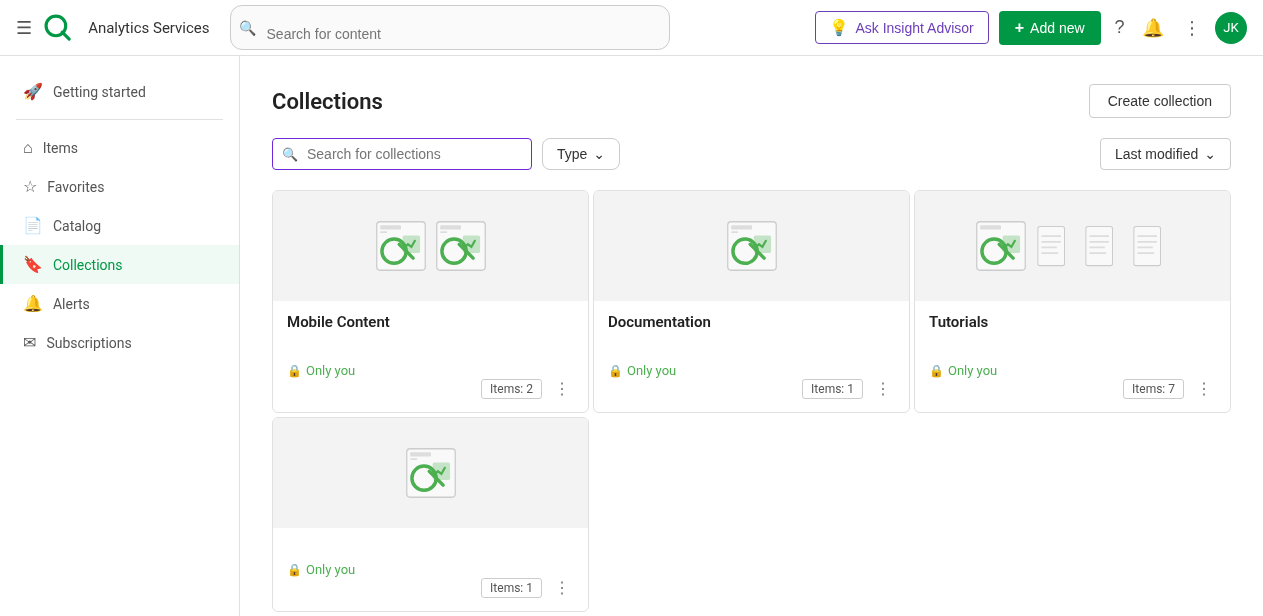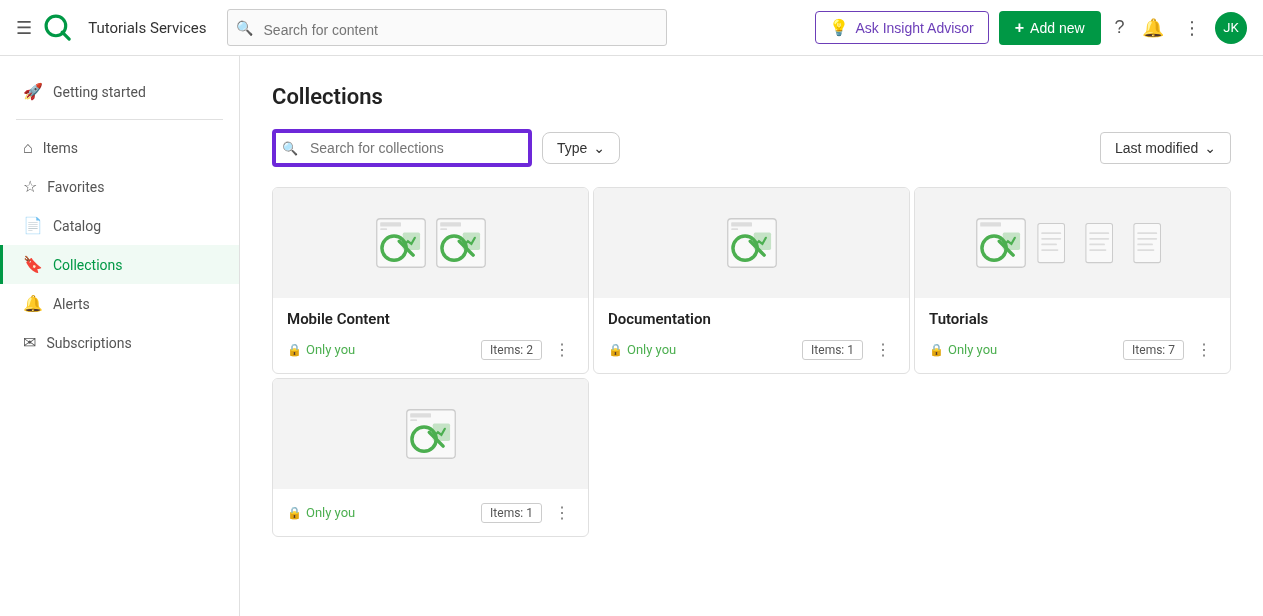--- a/index.html
+++ b/index.html
@@ -11,21 +11,21 @@
       gap: 12px; position: fixed; top: 0; left: 0; right: 0; background: #fff; z-index: 100;
     }
     .hamburger-icon { font-size: 18px; cursor: pointer; color: #555; flex-shrink: 0; }
     .qlik-logo { display: flex; align-items: center; flex-shrink: 0; cursor: pointer; }
     .qlik-logo svg { height: 28px; }
     .app-name { font-size: 15px; color: #333; margin-left: 4px; flex-shrink: 0; }
     .topnav-search {
       flex: 1; max-width: 440px; position: relative; margin-left: 8px;
     }
     .topnav-search input {
-      width: 100%; padding: 12px 12px 7px 36px; border: 1px solid #ccc; border-radius: 3px;
+      width: 100%; padding: 20px 12px 7px 36px; border: 1px solid #ccc; border-radius: 12px;
       font-size: 14px; color: #555; outline: none; background: #fafafa;
     }
     .topnav-search .search-icon-inner {
       position: absolute; left: 10px; top: 50%; transform: translateY(-50%); color: #aaa; font-size: 14px;
     }
     .topnav-right { display: flex; align-items: center; gap: 10px; margin-left: auto; }
     .insight-btn {
       display: flex; align-items: center; gap: 6px; border: 1.5px solid #6c3eb8; border-radius: 4px;
       padding: 6px 14px; cursor: pointer; background: #fff; color: #6c3eb8; font-size: 14px; font-weight: 500;
     }
@@ -67,21 +67,21 @@
       cursor: pointer; font-size: 14px; color: #333;
     }
 
     
     .filters-row { display: flex; align-items: center; justify-content: space-between; margin-bottom: 20px; }
     .filters-left { display: flex; gap: 10px; align-items: center; }
     .collections-search {
       position: relative; width: 260px;
     }
     .collections-search input {
-      width: 100%; padding: 7px 12px 7px 34px; border: 4px solid #6d28d9; border-radius: 4px;
+      width: 100%; padding: 7px 12px 7px 34px; border: 1px solid #6d28d9; border-radius: 4px;
       font-size: 14px; color: #0c4a6e; outline: none;
     }
     .collections-search .search-icon-inner {
       position: absolute; left: 10px; top: 50%; transform: translateY(-50%); color: #aaa; font-size: 13px;
     }
     .type-btn {
       display: flex; align-items: center; gap: 6px; border: 1px solid #ccc; background: #fff;
       padding: 7px 14px; border-radius: 8px; cursor: pointer; font-size: 14px; color: #333;
     }
     .last-modified-btn {
@@ -102,21 +102,21 @@
       gap: 8px; overflow: hidden;
     }
     .card-preview .preview-icon {
       display: flex; align-items: center; justify-content: center;
     }
     .card-body { padding: 12px 14px 12px 14px; }
     .card-title { font-size: 15px; font-weight: 600; color: #222; margin-bottom: 10px; }
     .card-footer { display: flex; align-items: center; justify-content: space-between; }
     .card-privacy { display: flex; align-items: center; gap: 4px; color: #4caf50; font-size: 13px; }
     .card-privacy .lock-icon { font-size: 12px; color: #777; }
-    .card-right { display: flex; align-items: center; gap: 8px; }
+    .card-right { display: flex; align-items: center; gap: 8px; margin-top: 36px; }
     .card-items-badge {
       border: 1px solid #ccc; border-radius: 3px; padding: 2px 8px; font-size: 12px; color: #555;
     }
     .card-more { background: none; border: none; cursor: pointer; color: #777; font-size: 16px; padding: 2px 4px; }
 
     
     .app-icon-svg { width: 52px; height: 52px; }
     .doc-icon-svg { width: 42px; height: 42px; }
 
     .preview-multi { display: flex; gap: 6px; flex-wrap: wrap; justify-content: center; align-items: center; padding: 8px; }
@@ -125,21 +125,21 @@
 <body>
 
 <nav class="topnav">
   <span class="hamburger-icon">☰</span>
   <div class="qlik-logo">
     <svg viewBox="0 0 80 80" xmlns="http://www.w3.org/2000/svg">
       <circle cx="34" cy="34" r="28" fill="none" stroke="#009845" stroke-width="9"></circle>
       <line x1="52" y1="52" x2="72" y2="72" stroke="#009845" stroke-width="9" stroke-linecap="round"></line>
     </svg>
   </div>
-  <span class="app-name">Tutorials Services</span>
+  <span class="app-name">Analytics Services</span>
   <div class="topnav-search">
     <span class="search-icon-inner">🔍</span>
     <input type="text" placeholder="Search for content" style="">
   </div>
   <div class="topnav-right">
     <button class="insight-btn">
       <span class="insight-icon">💡</span>
       <span>Ask Insight Advisor</span>
     </button>
     <button class="add-new-btn">
@@ -184,20 +184,21 @@
     <div class="sidebar-item">
       <span class="si-icon">✉</span>
       <span>Subscriptions</span>
     </div>
   </aside>
 
   <main class="main">
 
     <div class="page-header">
       <h1 class="page-title">Collections</h1>
+      <button class="create-btn">Create collection</button>
     </div>
 
     <div class="filters-row">
       <div class="filters-left">
         <div class="collections-search">
           <span class="search-icon-inner">🔍</span>
           <input type="text" placeholder="Search for collections" style="">
         </div>
         <button class="type-btn">
           <span>Type</span>

